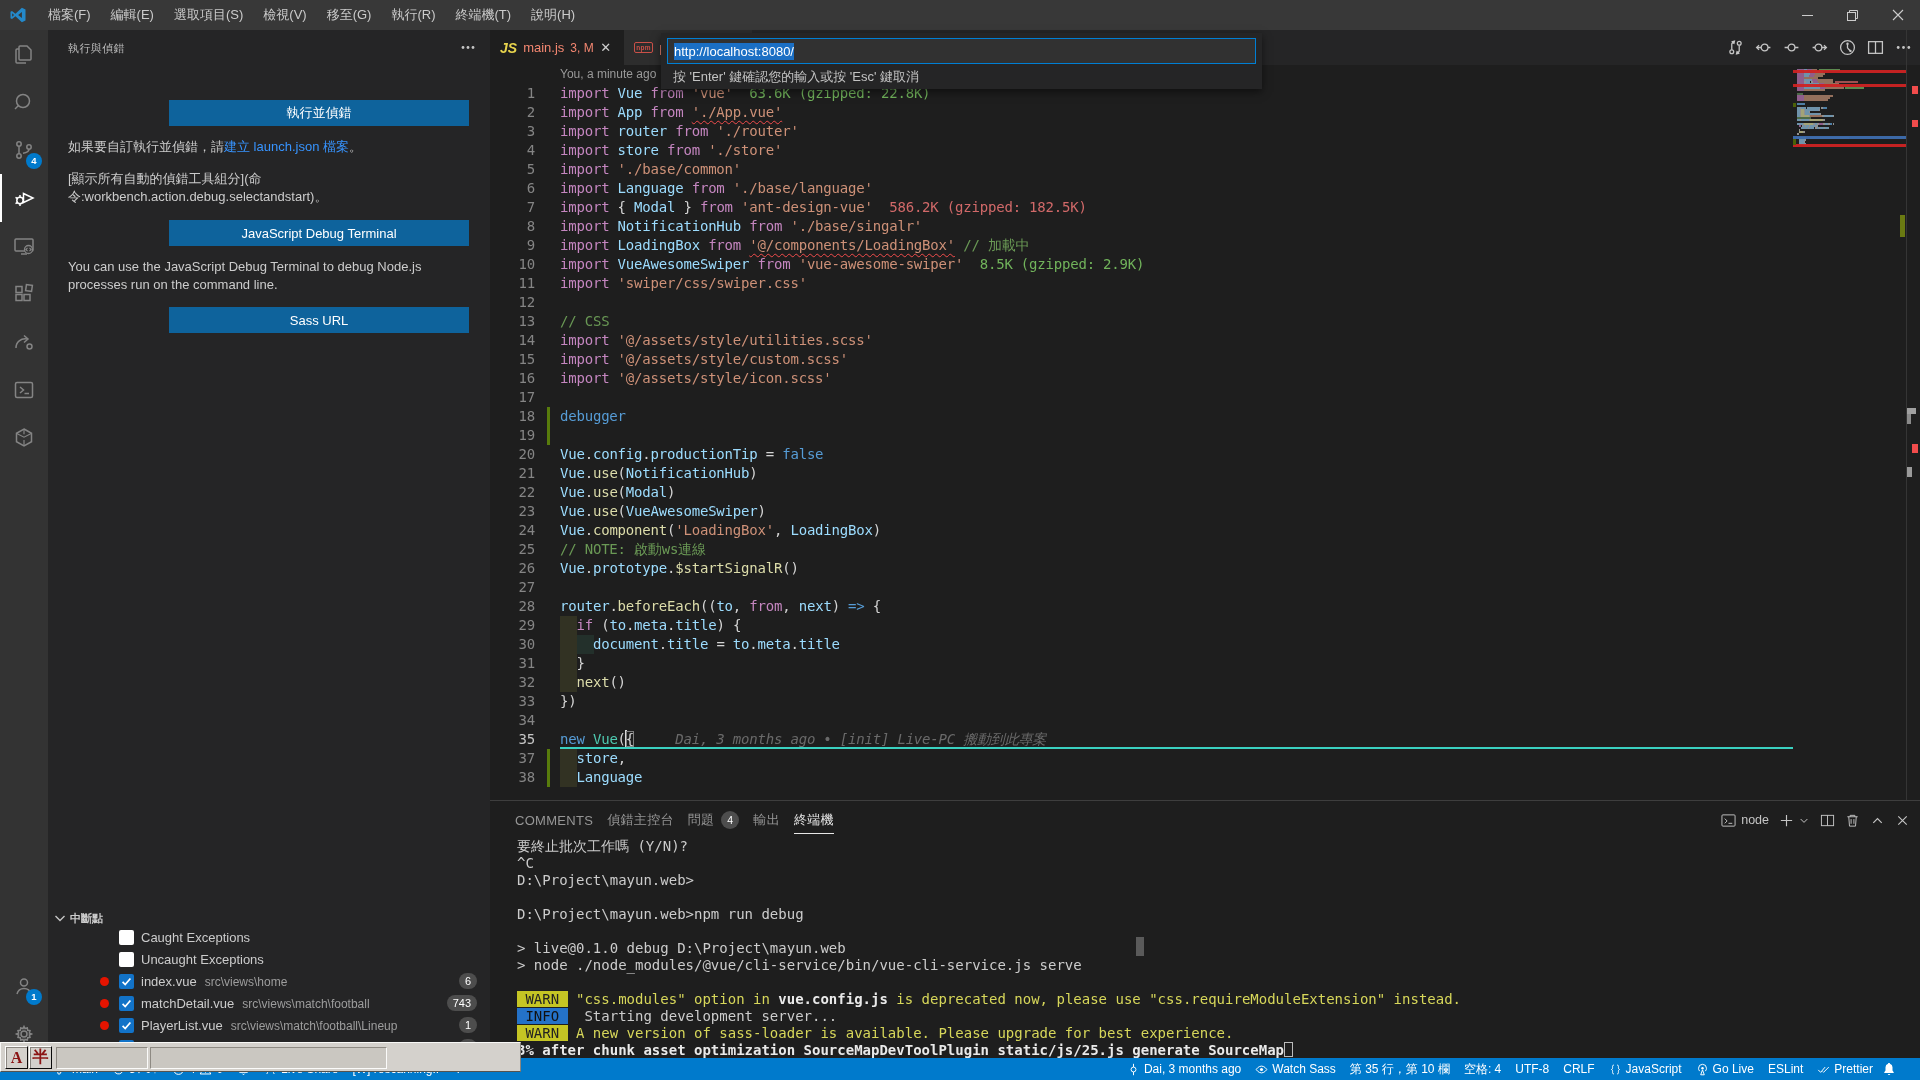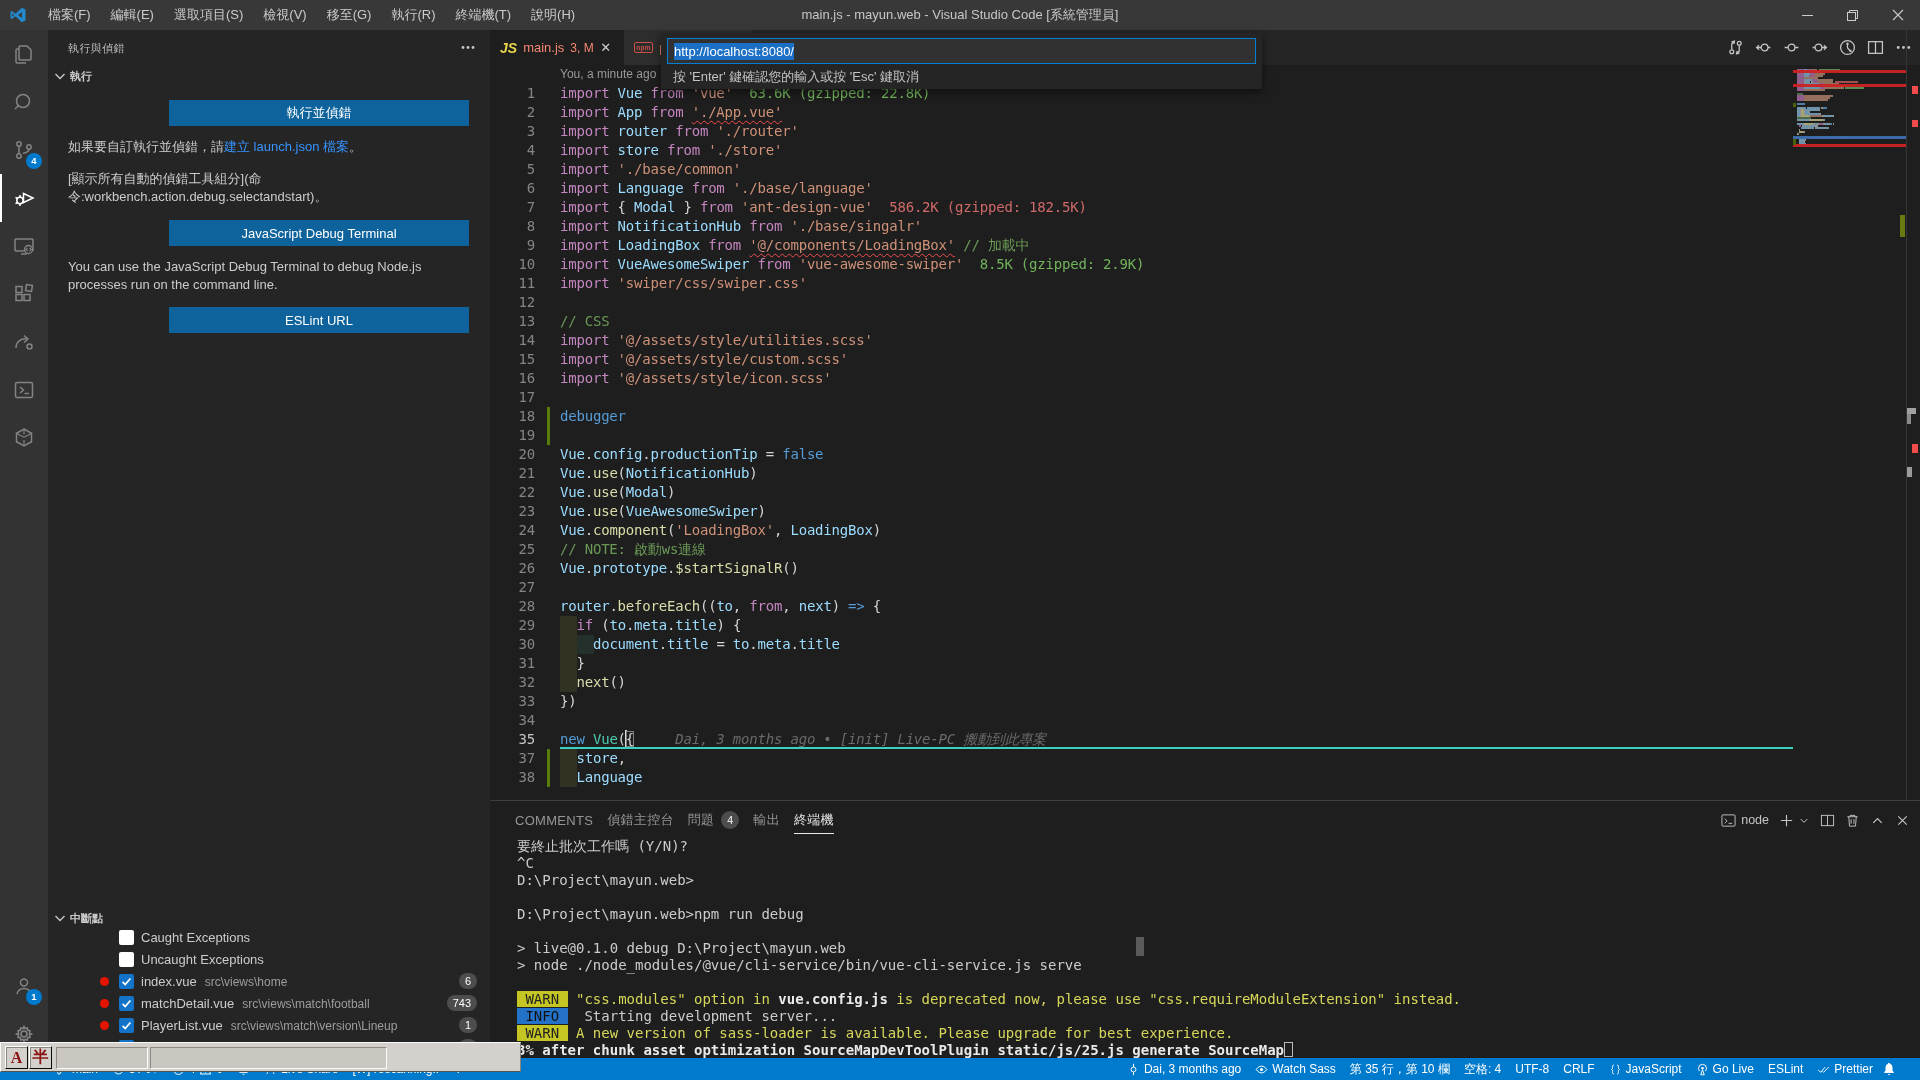--- a/index.html
+++ b/index.html
@@ -141,21 +141,20 @@
     <div id="menubar" class="abs">
         <div class="menu-item">檔案(F)</div>
         <div class="menu-item">編輯(E)</div>
         <div class="menu-item">選取項目(S)</div>
         <div class="menu-item">檢視(V)</div>
         <div class="menu-item">移至(G)</div>
         <div class="menu-item">執行(R)</div>
         <div class="menu-item">終端機(T)</div>
         <div class="menu-item">說明(H)</div>
       </div>
-    <div id="window-title" class="abs">main.js - mayun.web - Visual Studio Code [系統管理員]</div>
     <div id="win-controls" class="abs">
       <div class="win-btn">
           <svg width="11" height="11" viewBox="0 0 11 11">
             <path stroke="#cccccc" d="M0 5.5h11"></path>
           </svg>
         </div>
       <div class="win-btn">
           <svg width="11" height="11" viewBox="0 0 11 11">
             <path fill="none" stroke="#cccccc" d="M2.5 2.5v-2h8v8h-2"></path>
             <rect x=".5" y="2.5" width="8" height="8" fill="none" stroke="#cccccc"></rect>
@@ -259,46 +258,40 @@
           <svg width="16" height="16" viewBox="0 0 16 16">
             <g fill="#c5c5c5">
               <circle cx="3" cy="8.5" r="1.4"></circle>
               <circle cx="8" cy="8.5" r="1.4"></circle>
               <circle cx="13" cy="8.5" r="1.4"></circle>
             </g>
           </svg>
         </div>
     </div>
 
-    <div class="section-header" style="top:35px;">
-      <svg class="chev" viewBox="0 0 16 16">
-          <path fill="none" stroke="#c5c5c5" stroke-width="1.4" d="M3.5 6l4.5 4.5L12.5 6"></path>
-        </svg>
-      <span>執行</span>
-    </div>
 
     <div class="sb-btn" style="top:70px;">執行並偵錯</div>
 
     <div class="sb-par" style="top:108px;">
       <span>如果要自訂執行並偵錯，請</span><span class="sb-link">建立 launch.json 檔案</span><span>。</span>
     </div>
 
     <div class="sb-par" style="top:140px;">
       <div>[顯示所有自動的偵錯工具組分](命</div>
       <div>令:workbench.action.debug.selectandstart)。</div>
     </div>
 
     <div class="sb-btn" style="top:190px;">JavaScript Debug Terminal</div>
 
     <div class="sb-par" style="top:228px;">
       <div>You can use the JavaScript Debug Terminal to debug Node.js</div>
       <div>processes run on the command line.</div>
     </div>
 
-    <div class="sb-btn" style="top:277px;">ESLint URL</div>
+    <div class="sb-btn" style="top:277px;">Sass URL</div>
 
     <div class="section-header" id="bp-section-header">
       <svg class="chev" viewBox="0 0 16 16">
           <path fill="none" stroke="#c5c5c5" stroke-width="1.4" d="M3.5 6l4.5 4.5L12.5 6"></path>
         </svg>
       <span>中斷點</span>
     </div>
     <div id="bp-rows">
         <div class="bp-row" style="top: 896px; padding-left: 32px;">
           <span class="bp-check off2" style="left:71px;"></span>
@@ -328,21 +321,21 @@
           <span class="bp-name">matchDetail.vue<span class="bp-path">src\views\match\football</span></span>
           <span class="bp-badge">743</span>
         </div>
         <div class="bp-row" style="top: 984px;">
           <span class="bp-dot"></span>
           <span class="bp-check on">
             <svg viewBox="0 0 15 15" style="width: 13px; height: 13px;">
               <path fill="none" stroke="#ffffff" stroke-width="2" d="M3 8l3 3 6-7"></path>
             </svg>
           </span>
-          <span class="bp-name">PlayerList.vue<span class="bp-path">src\views\match\version\Lineup</span></span>
+          <span class="bp-name">PlayerList.vue<span class="bp-path">src\views\match\football\Lineup</span></span>
           <span class="bp-badge">1</span>
         </div>
         <div class="bp-row" style="top: 1006px;">
           <span class="bp-dot"></span>
           <span class="bp-check on"></span>
           <span class="bp-badge"></span>
         </div>
       </div>
   </div>
 

